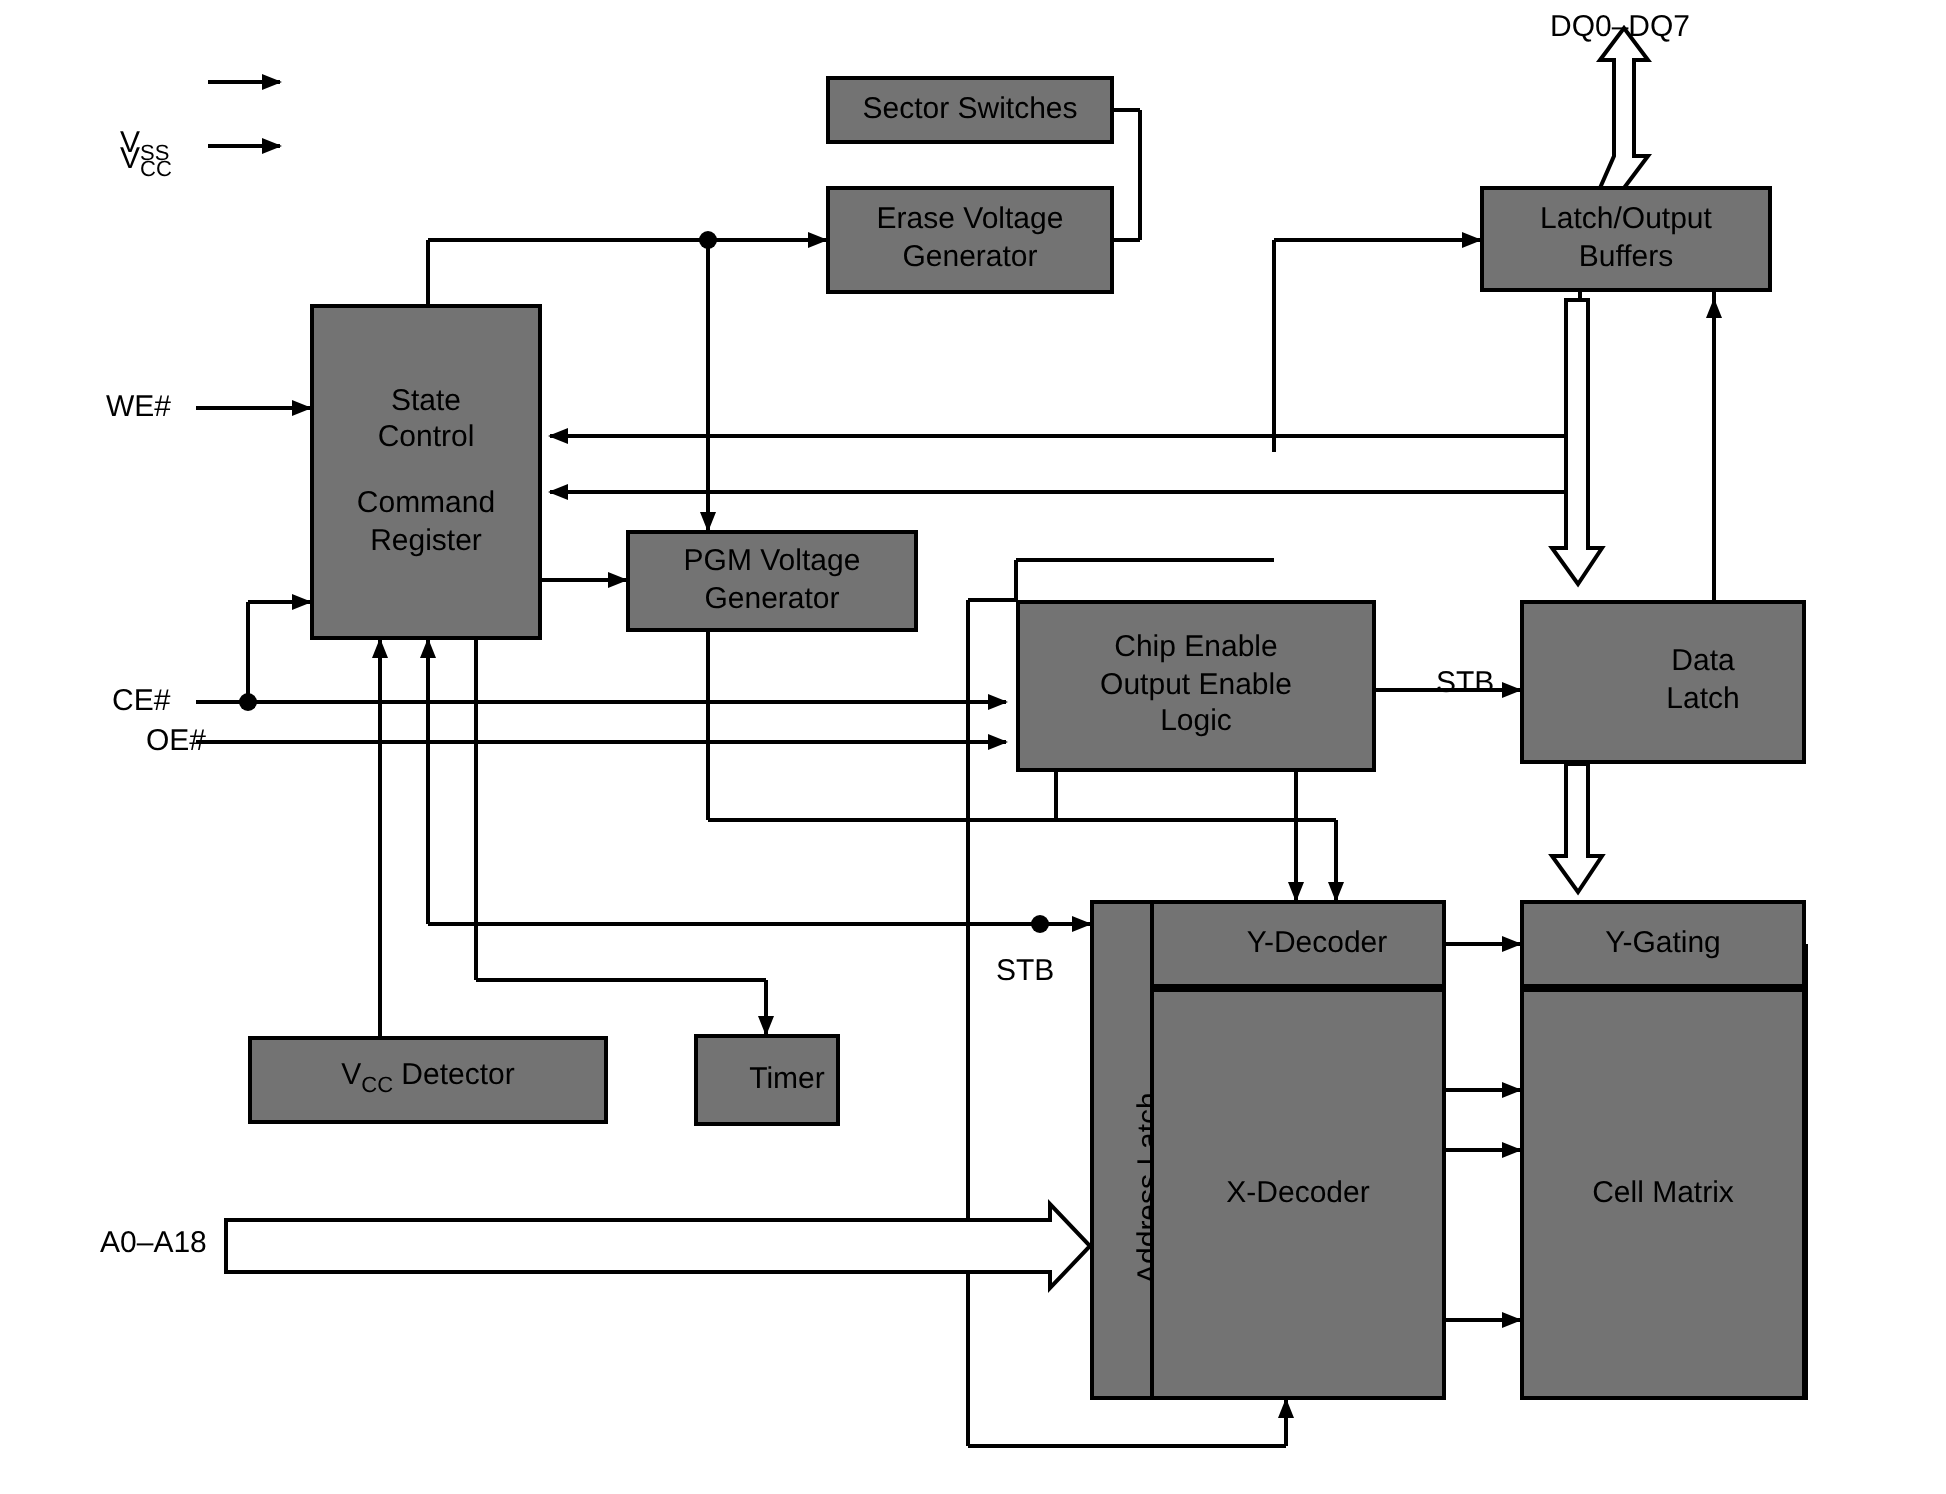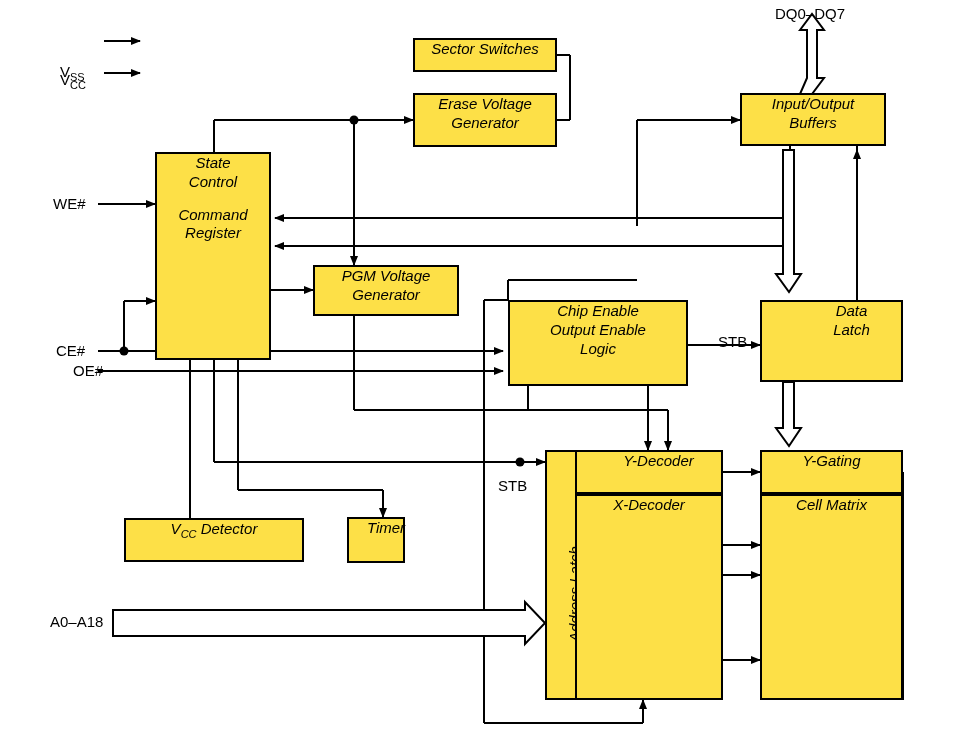--- a/index.html
+++ b/index.html
@@ -12,29 +12,29 @@
     width: 973px;
     height: 747px;
     background: #ffffff;
     font-family: "Liberation Sans", sans-serif;
     color: #000000;
     overflow: hidden;
   }
   .box {
     position: absolute;
     border: 2px solid #000;
-    background: #fde047;
+    background: #737373;
     box-sizing: border-box;
     display: flex;
     flex-direction: column;
     align-items: center;
+    justify-content: center;
     text-align: center;
     font-size: 15px;
     line-height: 1.25;
-    font-style: italic;
   }
   .box .ln { display: block; white-space: nowrap; }
   .label {
     position: absolute;
     font-size: 15px;
     white-space: nowrap;
     line-height: 1.2;
   }
   .sub { font-size: 11px; vertical-align: sub; }
   svg.wires {
@@ -173,25 +173,25 @@
   <div class="box" style="left:413px; top:38px; width:144px; height:34px;">
     <span class="ln">Sector Switches</span>
   </div>
 
   <div class="box" style="left:413px; top:93px; width:144px; height:54px;">
     <span class="ln">Erase Voltage</span>
     <span class="ln">Generator</span>
   </div>
 
   <div class="box" style="left:740px; top:93px; width:146px; height:53px;">
-    <span class="ln">Input/Output</span>
+    <span class="ln">Latch/Output</span>
     <span class="ln">Buffers</span>
   </div>
 
-  <div class="box" style="left:155px; top:152px; width:116px; height:208px;">
+  <div class="box" style="left:155px; top:152px; width:116px; height:168px;">
     <span class="ln">State</span>
     <span class="ln">Control</span>
     <span class="ln" style="height:14px;"></span>
     <span class="ln">Command</span>
     <span class="ln">Register</span>
   </div>
 
   <div class="box" style="left:313px; top:265px; width:146px; height:51px;">
     <span class="ln">PGM Voltage</span>
     <span class="ln">Generator</span>
@@ -205,21 +205,21 @@
 
   <div class="box" style="left:760px; top:300px; width:143px; height:82px;padding-left:40px;">
     <span class="ln">Data</span>
     <span class="ln">Latch</span>
   </div>
 
   <div class="box" style="left:124px; top:518px; width:180px; height:44px;">
     <span class="ln"><span>V</span><span class="sub">CC</span><span> Detector</span></span>
   </div>
 
-  <div class="box" style="left:347px; top:517px; width:58px; height:46px;padding-left:20px;">
+  <div class="box" style="left:347px; top:517px; width:73px; height:46px;padding-left:20px;">
     <span class="ln">Timer</span>
   </div>
 
   <div class="box" style="left:545px; top:450px; width:38px; height:250px;">
     <span class="rot" style="left:19px; top:190px;">Address Latch</span>
   </div>
 
   <div class="box" style="left:575px; top:450px; width:148px; height:44px;padding-left:19px;">
     <span class="ln">Y-Decoder</span>
   </div>

